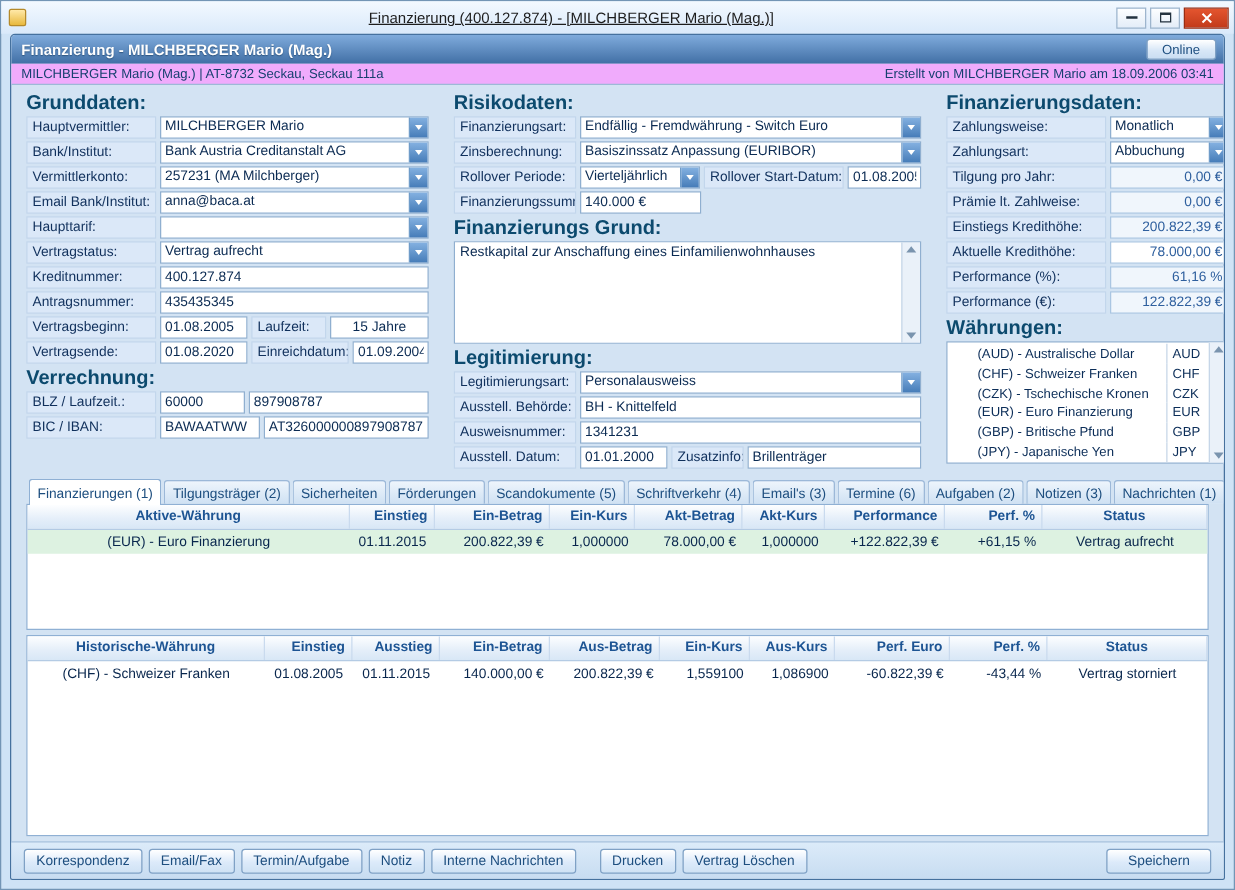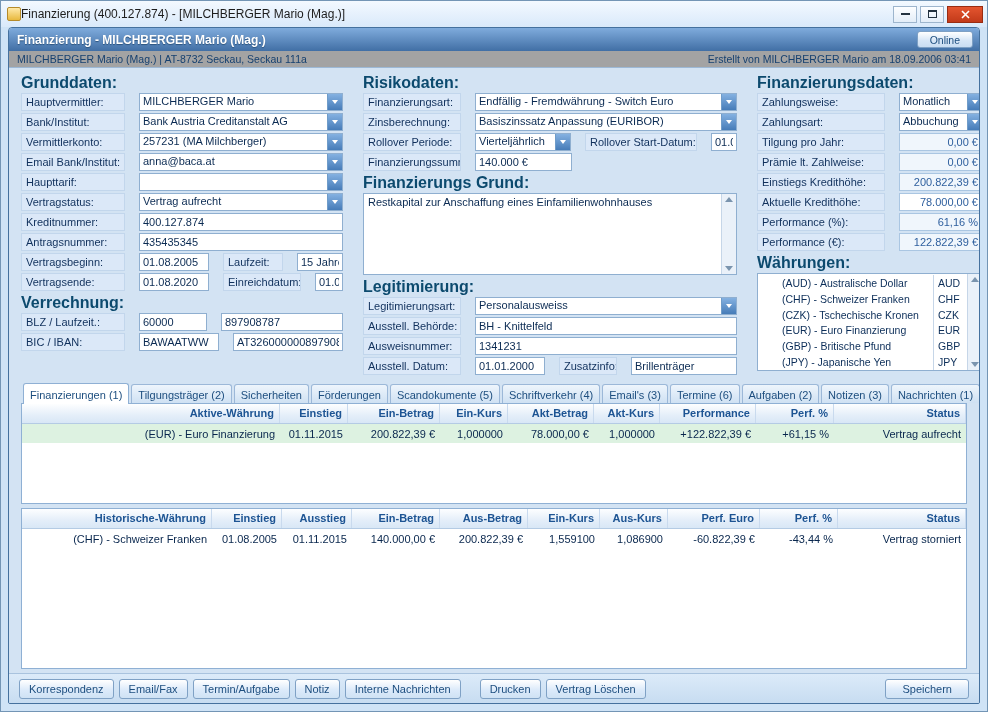--- a/index.html
+++ b/index.html
@@ -7,55 +7,55 @@
   body { font-family:"Liberation Sans", sans-serif; background:#8fa9c4; overflow:hidden; }
 
   .window { width:988px; height:712px; background:#cfe3f6; border:1px solid #7395b5;
             display:flex; flex-direction:column; padding:0 7px 7px; }
 
   
   .titlebar { height:26px; margin:0 -7px 0; background:linear-gradient(#f3f9ff,#d9e9fa);
               display:flex; align-items:center; padding:2px 4px 2px 6px; }
   .app-icon { width:14px; height:14px; border:1px solid #b58a2a; border-radius:2px;
               background:linear-gradient(#ffe9a8,#e8b93e); flex:none; }
-  .title-text { flex:1; text-align:left; font-size:12px; color:#1d1d1d; white-space:nowrap;
-                overflow:hidden; }
+  .title-text { flex:1; text-align:center; font-size:12px; color:#1d1d1d; white-space:nowrap;
+                overflow:hidden;text-decoration:underline; }
   .win-btns { display:flex; gap:3px; align-items:center; }
   .wbtn { width:24px; height:17px; display:flex; align-items:center; justify-content:center;
           border:1px solid #9db5cd; background:linear-gradient(#fdfeff,#e3edf8); cursor:default; }
   .wbtn.close { width:36px; background:linear-gradient(#e4552f,#c23a1a); border-color:#992c12; }
   .glyph-min { width:9px; height:2px; background:#23323f; }
   .glyph-max { width:9px; height:8px; border:1px solid #23323f; border-top-width:2px; }
 
   
   .app { flex:1; border:1px solid #45719e; border-radius:4px 4px 2px 2px; background:#d3e3f3;
          display:flex; flex-direction:column; overflow:hidden; }
   .app-header { height:23px; background:linear-gradient(#7fabdc,#416fa5); display:flex;
                 align-items:center; padding:0 6px 0 8px; border-radius:3px 3px 0 0; }
   .app-header .hd-title { flex:1; color:#fff; font-weight:bold; font-size:12px;
                           text-shadow:0 1px 1px #2c537d; white-space:nowrap; }
   .online-btn { height:17px; padding:0 12px; font-size:10.5px; color:#1d4e7f;
                 background:linear-gradient(#ffffff,#d8e7f7 55%,#c9ddf2); border:1px solid #7ea0c4;
                 border-radius:3px; font-family:inherit; }
-  .infobar { height:17px; background:#a3a3a3; border-bottom:1px solid #9db9d6; display:flex;
+  .infobar { height:17px; background:#f0abfc; border-bottom:1px solid #9db9d6; display:flex;
              align-items:center; padding:0 8px; font-size:10.5px; color:#16406f; }
   .infobar .left { flex:1; white-space:nowrap; }
   .infobar .right { white-space:nowrap; }
 
   .content { flex:1; padding:5px 12px 4px; display:flex; flex-direction:column; overflow:hidden; }
 
   
   .columns { display:flex; gap:20px; }
   .col-left  { width:322px; flex:none; }
   .col-mid   { width:374px; flex:none; }
   .col-right { width:226px; flex:none; }
 
   .group-title { font-size:16px; font-weight:bold; color:#0c4a6e; height:20px;
                  display:flex; align-items:center; }
-  .frow { display:flex; gap:14px; height:18px; margin-bottom:2px; }
+  .frow { display:flex; gap:3px; height:18px; margin-bottom:2px; }
   .lbl { background:#dbe8f8; border:1px solid #c2d6ec; color:#10305c; font-size:11px;
          display:flex; align-items:center; padding:0 4px; white-space:nowrap; overflow:hidden; }
   .col-left .lbl.main { width:104px; flex:none; }
   .col-mid  .lbl.main { width:98px;  flex:none; }
   .col-right .lbl.main{ width:128px; flex:none; }
   .grow { flex:1; min-width:0; }
 
   .txt { border:1px solid #8fafd0; background:#fff; height:18px; font-size:11px;
          color:#0a2a52; padding:0 3px; font-family:inherit; min-width:0; }
   .txt.ar { text-align:left; }
@@ -110,21 +110,21 @@
   .panel { border:1px solid #8fb0d4; background:#fff; overflow:hidden; }
   .panel.p1 { height:101px; position:relative; z-index:1; }
   .panel.p2 { flex:1; margin-top:4px; }
   .thead { display:flex; height:20px; background:linear-gradient(#fdfeff,#e4eef9 60%,#d8e7f6);
            border-bottom:1px solid #b4cbe4; }
   .th { font-size:11px; font-weight:bold; color:#1d5493; padding:3px 5px;
         border-right:1px solid #c9daee; white-space:nowrap; overflow:hidden; }
   .trow { display:flex; height:19px; align-items:center; font-size:11px; color:#08264d; }
   .trow.green { background:#ddf2e1; }
   .td { padding:0 5px; white-space:nowrap; overflow:hidden; }
-  .ar { text-align:right; } .al { text-align:right; }
+  .ar { text-align:right; } .al { text-align:center; }
 
   .t1-c0{width:258px;flex:none;} .t1-c1{width:68px;flex:none;} .t1-c2{width:92px;flex:none;}
   .t1-c3{width:68px;flex:none;} .t1-c4{width:86px;flex:none;} .t1-c5{width:66px;flex:none;}
   .t1-c6{width:96px;flex:none;} .t1-c7{width:78px;flex:none;} .t1-c8{flex:1;min-width:0;}
   .t2-c0{width:190px;flex:none;} .t2-c1{width:70px;flex:none;} .t2-c2{width:70px;flex:none;}
   .t2-c3{width:88px;flex:none;} .t2-c4{width:88px;flex:none;} .t2-c5{width:72px;flex:none;}
   .t2-c6{width:68px;flex:none;} .t2-c7{width:92px;flex:none;} .t2-c8{width:78px;flex:none;}
   .t2-c9{flex:1;min-width:0;}
 
   

